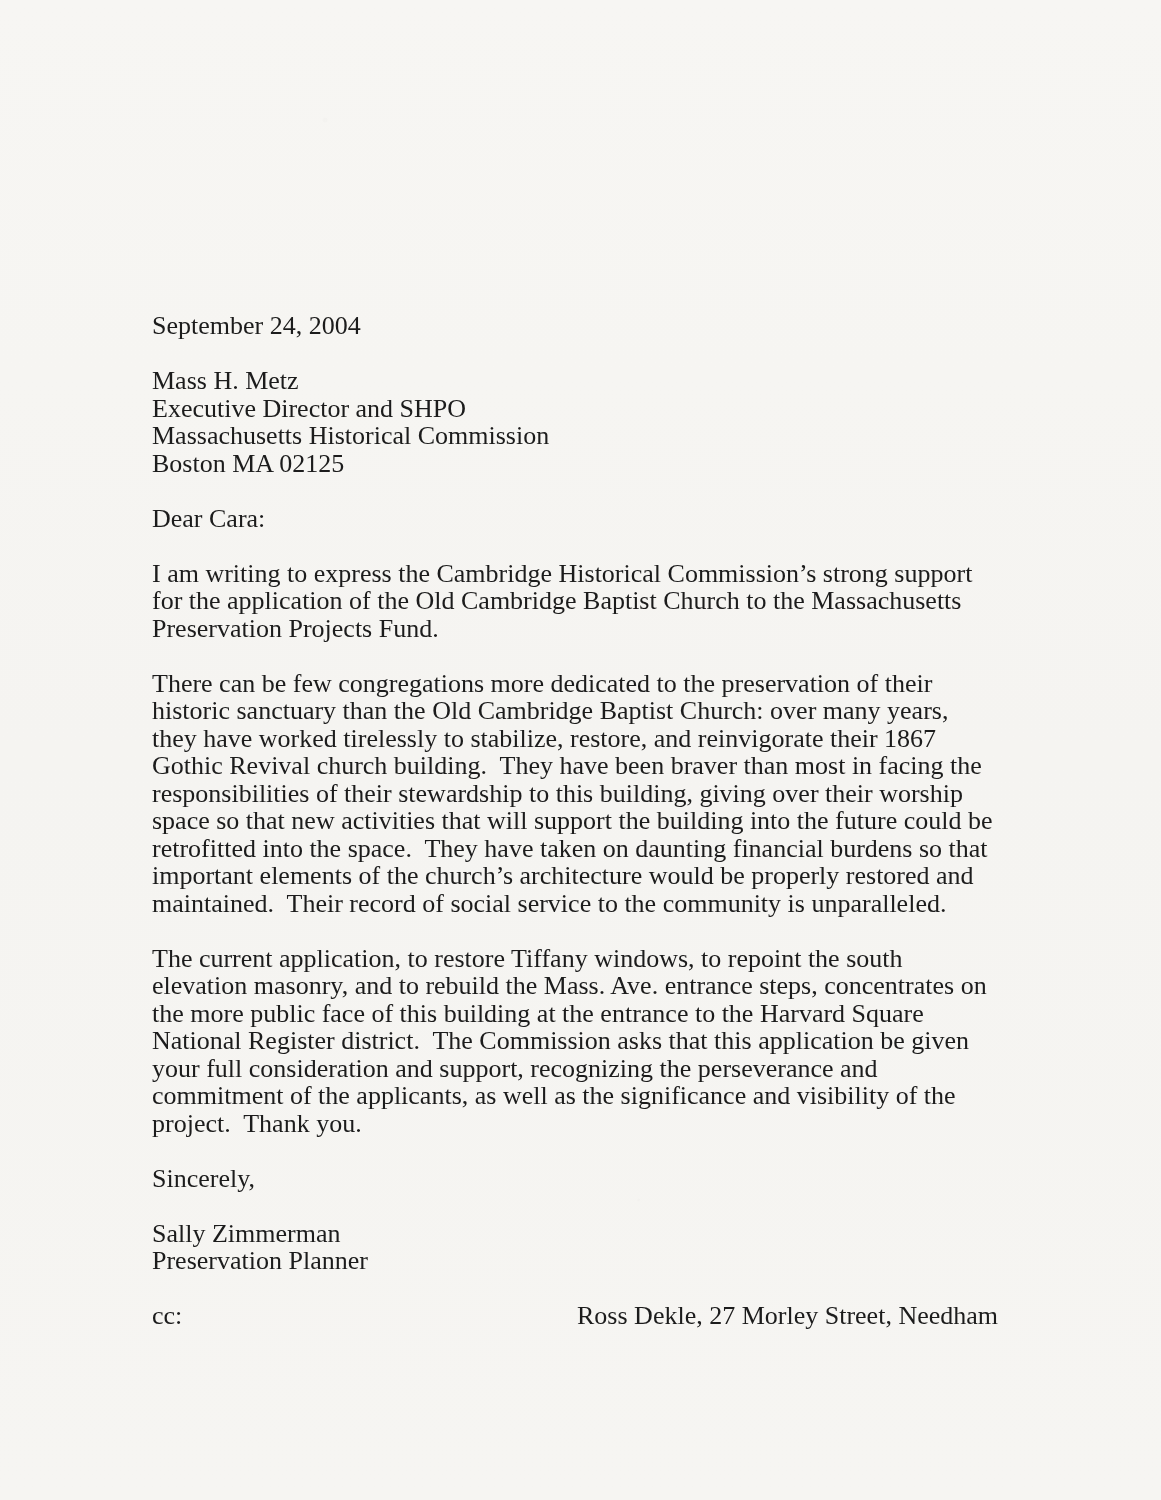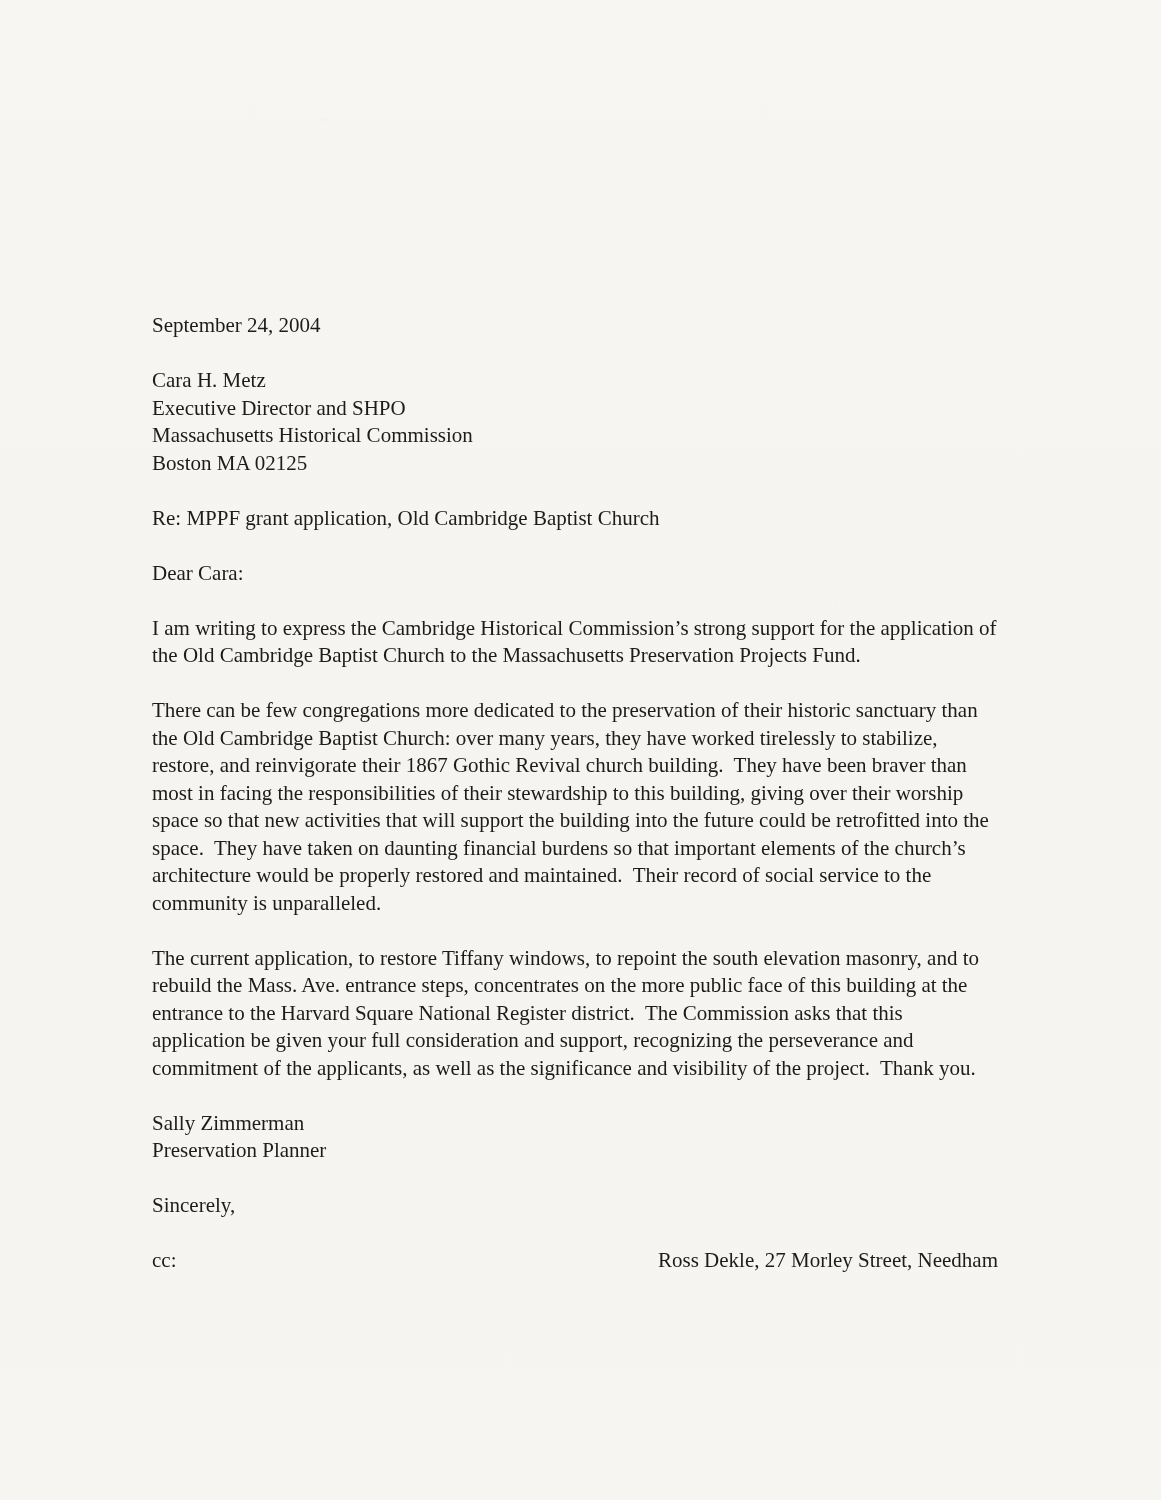--- a/index.html
+++ b/index.html
@@ -23,21 +23,21 @@
       radial-gradient(circle at 28% 8%, rgba(0,0,0,0.012) 0 2px, transparent 3px),
       radial-gradient(circle at 72% 40%, rgba(0,0,0,0.015) 0 1px, transparent 2px),
       radial-gradient(circle at 55% 80%, rgba(0,0,0,0.012) 0 1px, transparent 2px),
       linear-gradient(180deg, #f7f6f3 0%, #f5f4f1 50%, #f6f5f2 100%);
   }
   .letter {
     position: absolute;
     left: 152px;
     top: 312px;
     width: 846px;
-    font-size: 21px;
+    font-size: 26px;
     line-height: 27.5px;
   }
   .block {
     margin: 0 0 27.5px 0;
   }
   .line {
     white-space: pre-wrap;
   }
   .para {
     white-space: pre-wrap;
@@ -56,47 +56,44 @@
 <body>
 
 <div class="scan-page">
   <div class="letter">
 
     <div class="block">
       <div class="line">September 24, 2004</div>
     </div>
 
     <div class="block">
-      <div class="line">Cara H. Metz</div>
+      <div class="line">Mass H. Metz</div>
       <div class="line">Executive Director and SHPO</div>
       <div class="line">Massachusetts Historical Commission</div>
       <div class="line">Boston MA 02125</div>
     </div>
 
-    <div class="block">
-      <div class="line">Re: MPPF grant application, Old Cambridge Baptist Church</div>
-    </div>
 
     <div class="block">
       <div class="line">Dear Cara:</div>
     </div>
 
     <p class="para">I am writing to express the Cambridge Historical Commission’s strong support for the application of the Old Cambridge Baptist Church to the Massachusetts Preservation Projects Fund.</p>
 
     <p class="para">There can be few congregations more dedicated to the preservation of their historic sanctuary than the Old Cambridge Baptist Church: over many years, they have worked tirelessly to stabilize, restore, and reinvigorate their 1867 Gothic Revival church building.  They have been braver than most in facing the responsibilities of their stewardship to this building, giving over their worship space so that new activities that will support the building into the future could be retrofitted into the space.  They have taken on daunting financial burdens so that important elements of the church’s architecture would be properly restored and maintained.  Their record of social service to the community is unparalleled.</p>
 
     <p class="para">The current application, to restore Tiffany windows, to repoint the south elevation masonry, and to rebuild the Mass. Ave. entrance steps, concentrates on the more public face of this building at the entrance to the Harvard Square National Register district.  The Commission asks that this application be given your full consideration and support, recognizing the perseverance and commitment of the applicants, as well as the significance and visibility of the project.  Thank you.</p>
 
     <div class="block">
-      <div class="line">Sally Zimmerman</div>
-      <div class="line">Preservation Planner</div>
+      <div class="line">Sincerely,</div>
     </div>
 
     <div class="block">
-      <div class="line">Sincerely,</div>
+      <div class="line">Sally Zimmerman</div>
+      <div class="line">Preservation Planner</div>
     </div>
 
     <div class="cc-row">
       <div class="cc-label">cc:</div>
       <div class="line">Ross Dekle, 27 Morley Street, Needham</div>
     </div>
 
   </div>
 </div>
 

